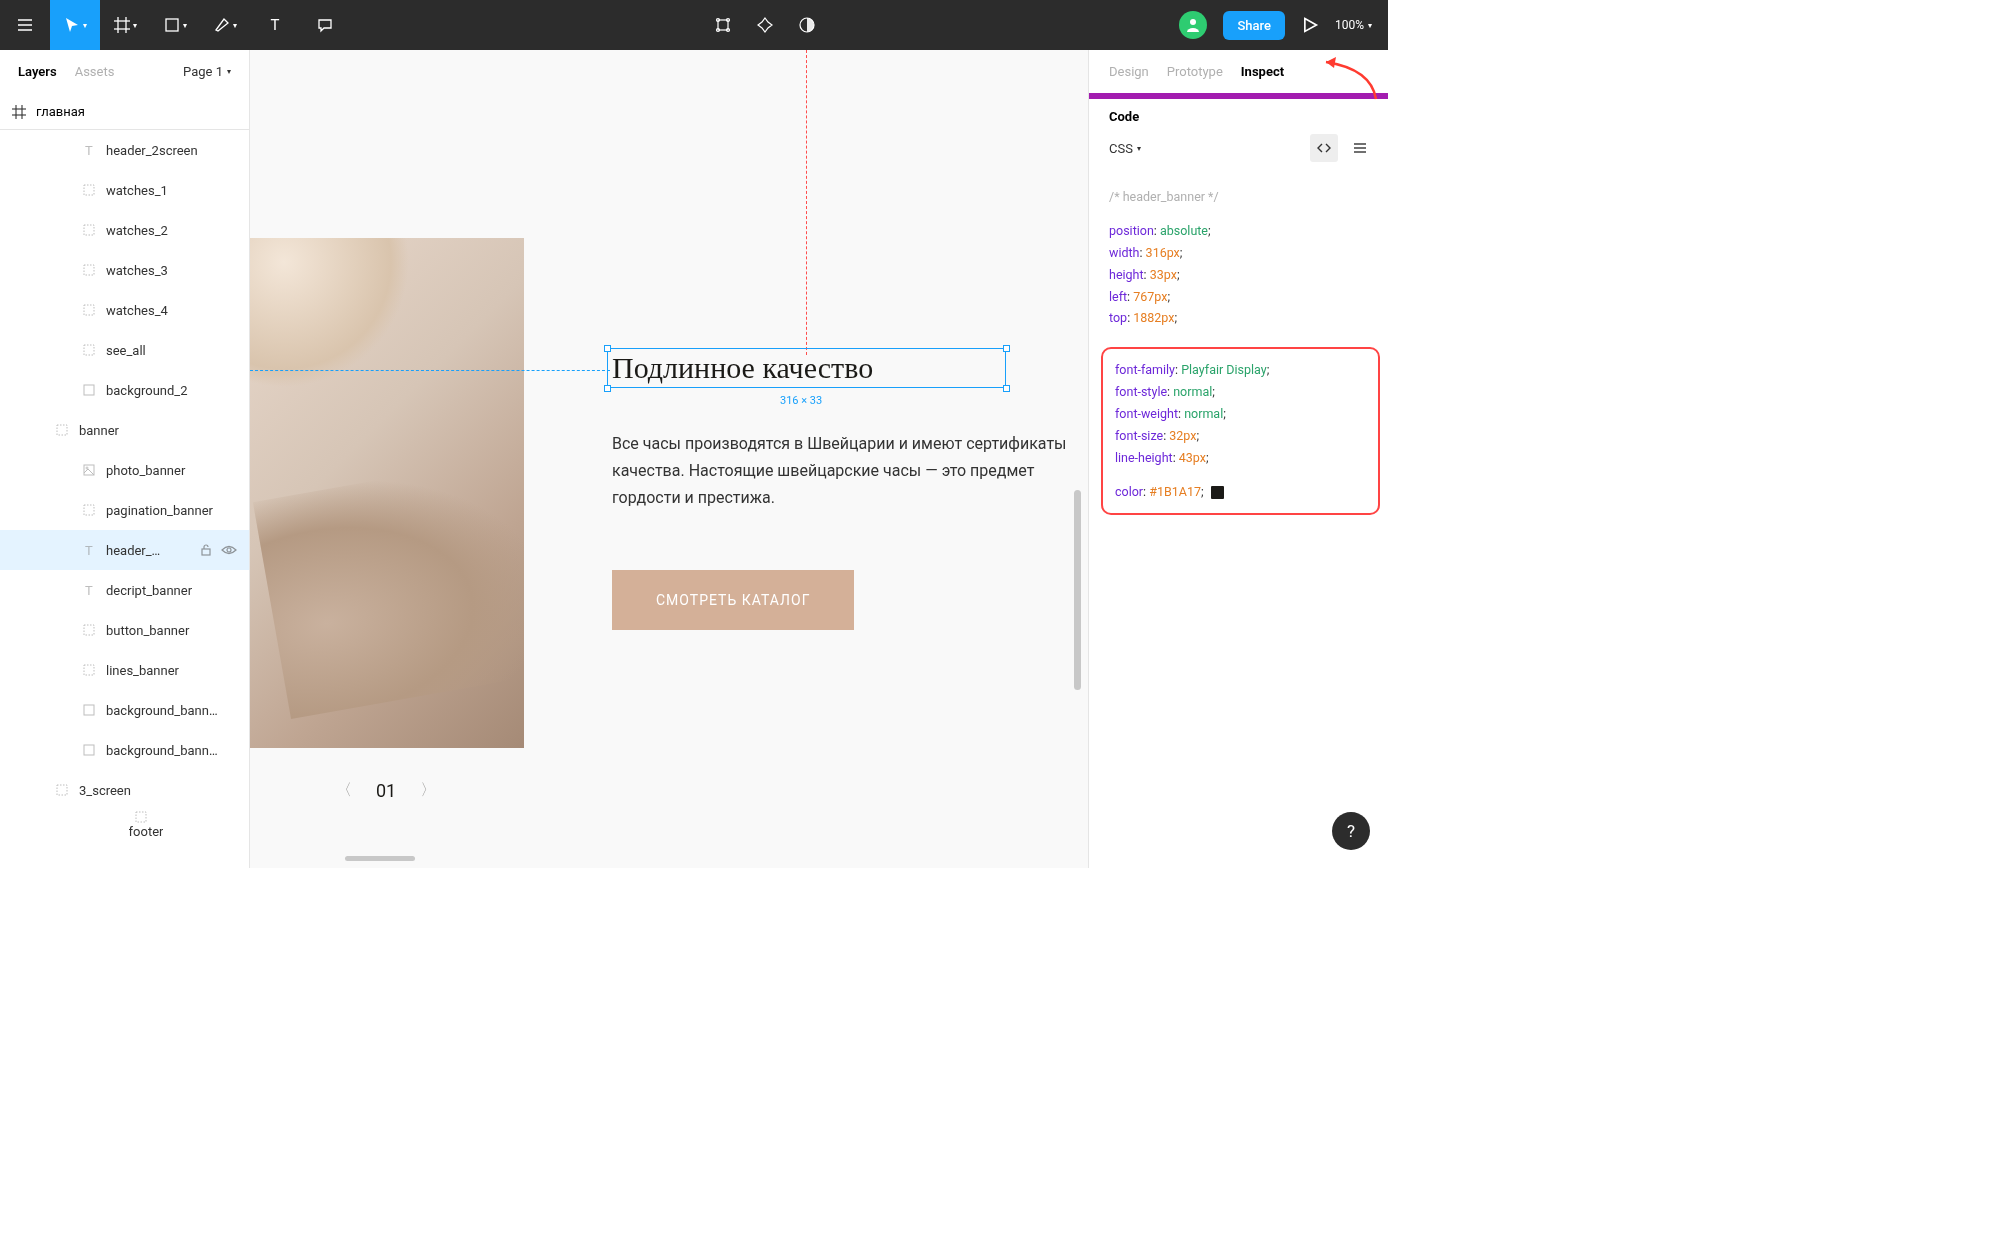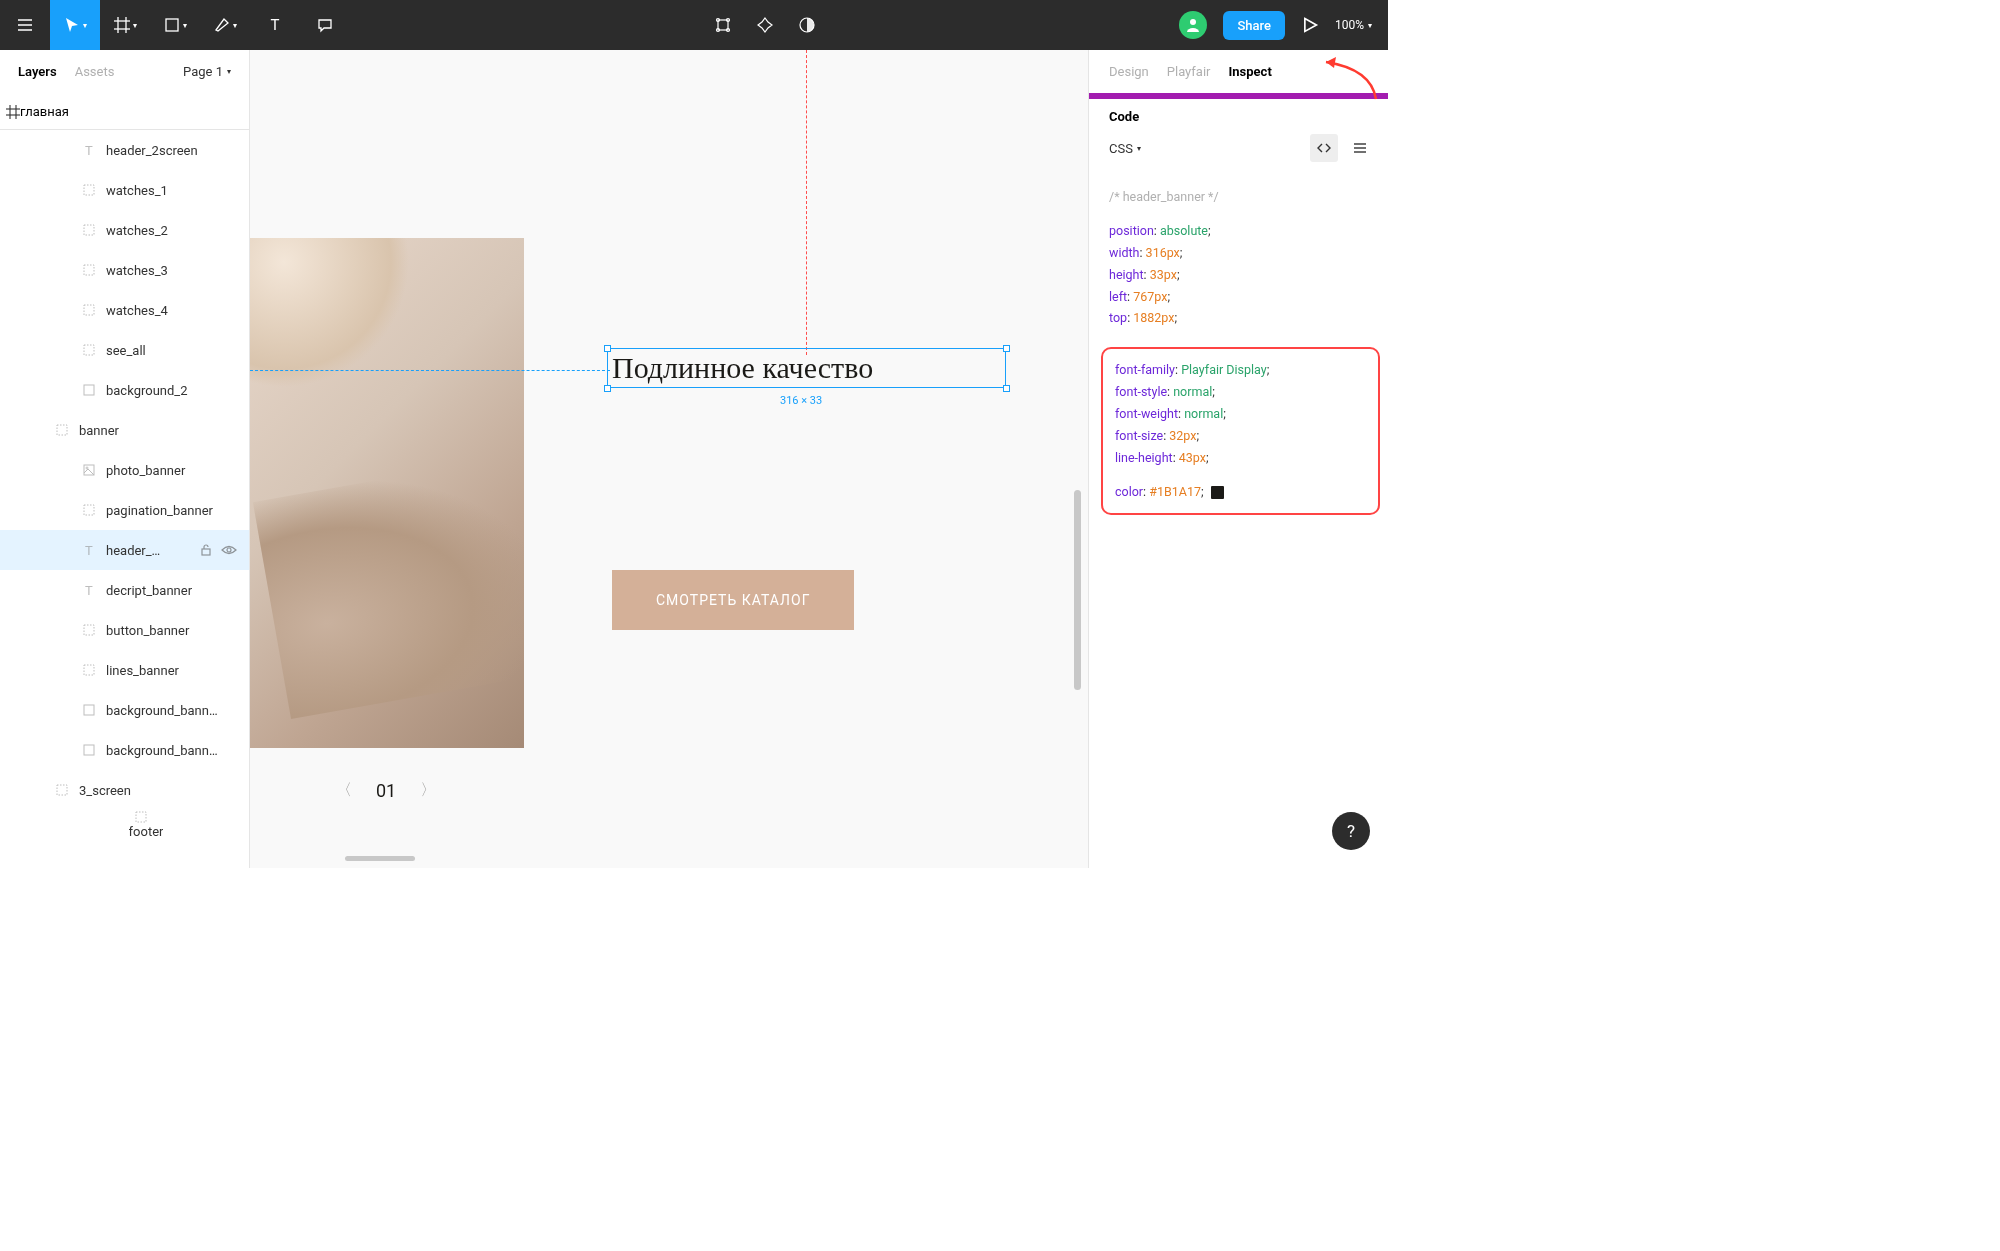--- a/index.html
+++ b/index.html
@@ -17,21 +17,21 @@
 .avatar { width: 28px; height: 28px; border-radius: 50%; background: #2ecc71; display:flex; align-items:center; justify-content:center; }
 .share-btn { background: #18a0fb; color: #fff; border: none; padding: 7px 14px; border-radius: 6px; font-size: 13px; font-weight: 500; cursor: pointer; }
 .zoom { font-size: 12px; display:flex; align-items:center; gap:4px; }
 
 
 .left-panel { position: absolute; top: 50px; left: 0; width: 250px; bottom: 0; border-right: 1px solid #e5e5e5; background: #fff; display:flex; flex-direction:column; }
 .left-header { display: flex; align-items: center; padding: 14px 18px; font-size: 13px; gap: 18px; border-bottom: 1px solid transparent; }
 .left-header .tab { color: #b0b0b0; cursor: pointer; }
 .left-header .tab.active { color: #000; font-weight: 600; }
 .left-header .page-sel { margin-left: auto; color: #333; display:flex; align-items:center; gap:4px; }
-.frame-row { display:flex; align-items:center; padding: 10px 6px; font-size: 13px; border-bottom: 1px solid #e5e5e5; }
+.frame-row { display:flex; align-items:center; gap:10px; padding: 10px 12px; font-size: 13px; border-bottom: 1px solid #e5e5e5; }
 .frame-row svg { width: 14px; height: 14px; }
 .layers { flex:1; overflow:auto; font-size: 13px; color: #333; }
 .layer-row { display:flex; align-items:center; height: 40px; padding-right: 12px; cursor:pointer; position:relative; }
 .layer-row.selected { background: #e4f3ff; }
 .layer-icon { width: 14px; height: 14px; margin-right: 10px; display:flex; align-items:center; justify-content:center; opacity: 0.55; }
 .layer-label { white-space: nowrap; overflow: hidden; text-overflow: ellipsis; flex:1; }
 .layer-actions { display:none; gap:8px; opacity:0.6; }
 .layer-row.selected .layer-actions { display:flex; }
 
 
@@ -355,36 +355,37 @@
   <div class="guide-h" style="top:320px; left:0; width:360px;"></div>
 
   <div class="sel-box" style="left:357px; top:298px; width:399px; height:40px;"></div>
   <div class="sel-handle" style="left:354px; top:295px;"></div>
   <div class="sel-handle" style="left:753px; top:295px;"></div>
   <div class="sel-handle" style="left:354px; top:335px;"></div>
   <div class="sel-handle" style="left:753px; top:335px;"></div>
   <div class="sel-size" style="left:530px; top:344px;">316 × 33</div>
 
   <div class="h1-text" style="left:362px; top:301px;">Подлинное качество</div>
+  <div class="para" style="left:362px; top:380px;">Все часы производятся в Швейцарии и имеют сертификаты качества. Настоящие швейцарские часы — это предмет гордости и престижа.</div>
   <button class="cta" style="left:362px; top:520px;">СМОТРЕТЬ КАТАЛОГ</button>
 
   <div class="pager" style="left:86px; top:730px;">
     <span class="arrow">〈</span>
     <span>01</span>
     <span class="arrow">〉</span>
   </div>
 
   <div class="vscroll"></div>
   <div class="canvas-scroll-thumb"></div>
 </div>
 
 <div class="right-panel">
   <div class="rp-tabs">
     <span class="tab">Design</span>
-    <span class="tab">Playfair</span>
+    <span class="tab">Prototype</span>
     <span class="tab active">Inspect</span>
   </div>
   <div class="rp-section-title">Code</div>
   <div class="rp-code-head">
     <span class="sel">
         <span>CSS</span> 
         <span style="font-size:8px">▾</span>
       </span>
     <span class="spacer"></span>
     <span class="rp-icon-btn active">

